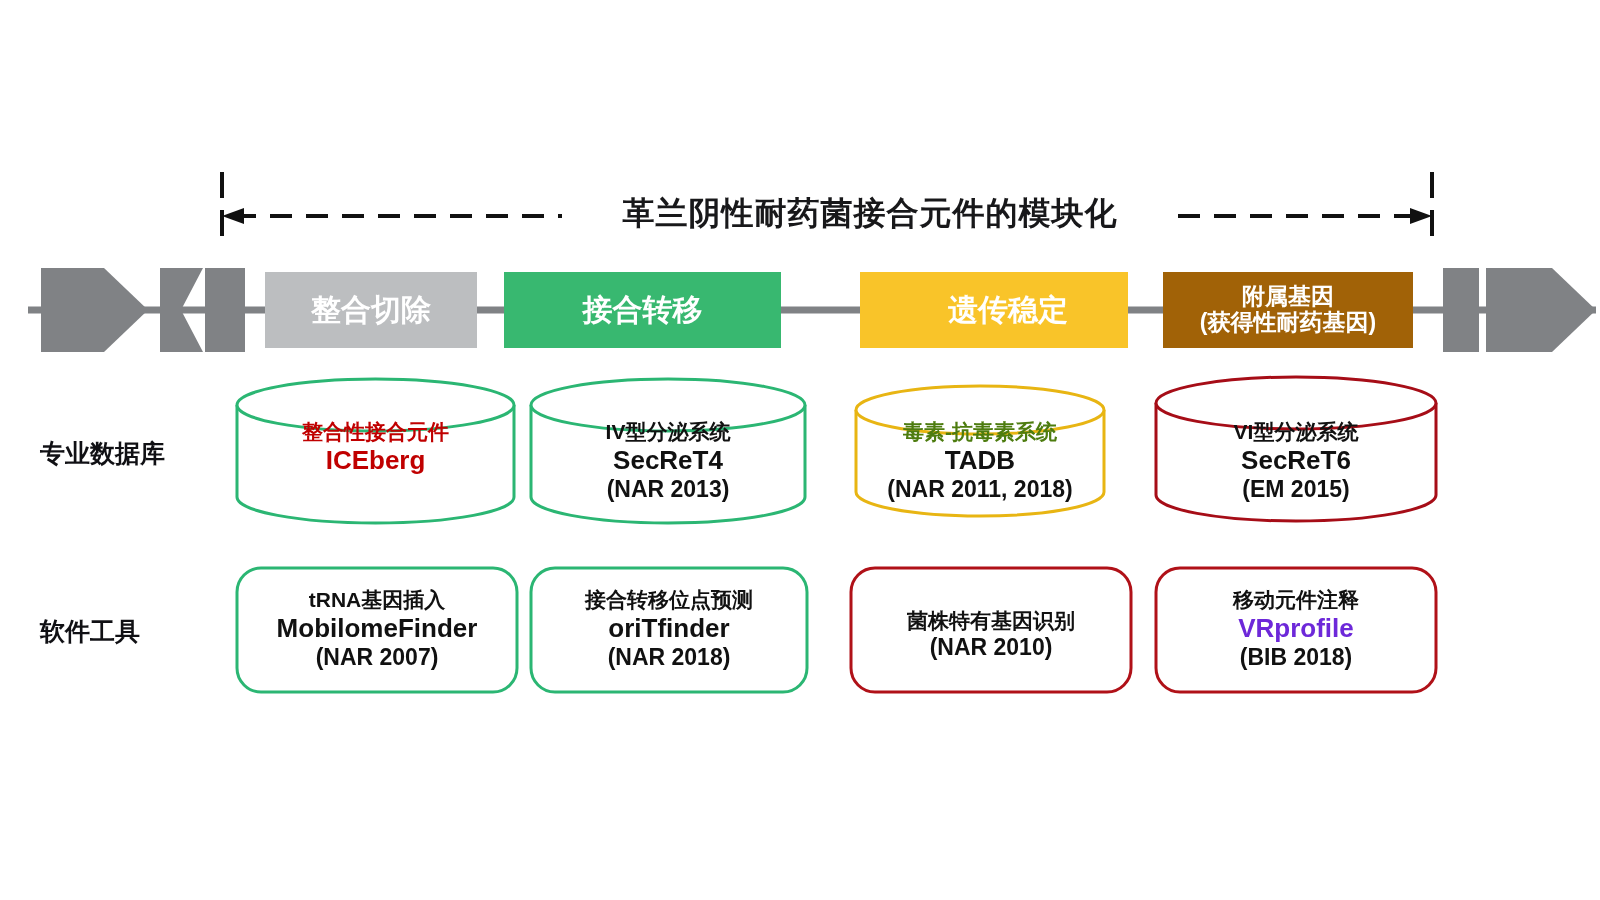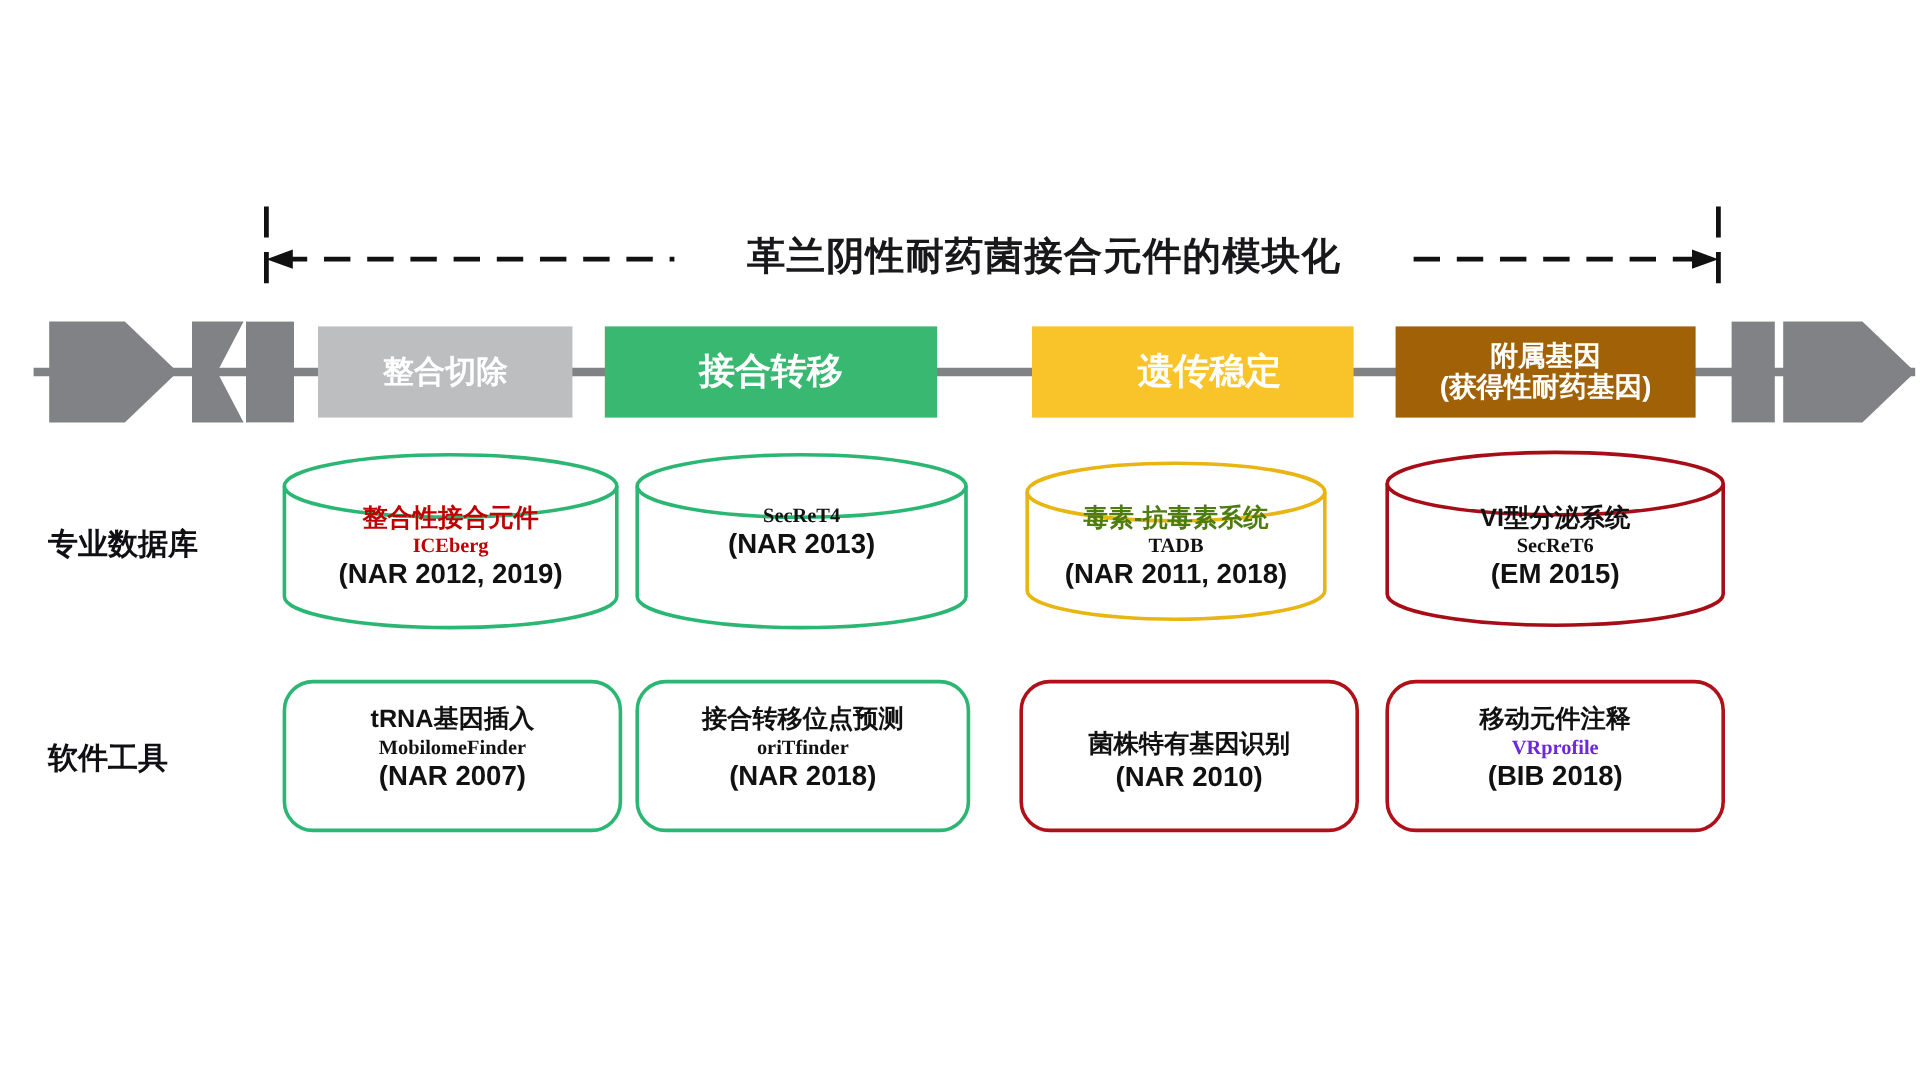--- a/index.html
+++ b/index.html
@@ -45,21 +45,21 @@
 
   
   .card-text{
     position:absolute;
     text-align:center;
     z-index:6;
     pointer-events:none;
   }
   .ln{display:block;white-space:nowrap;font-weight:bold;line-height:1.19;}
   .ln.cn{font-size:21px;}
-  .ln.name{font-size:17px;font-family:Liberation Serif, serif;}
+  .ln.name{font-size:26px;}
   .ln.ref{font-size:23px;}
   .ln.small{font-size:19px;}
 
   svg{position:absolute;left:0;top:0;width:1600px;height:900px;overflow:visible;}
 </style>
 </head>
 <body>
 
 <div id="stage">
 
@@ -116,21 +116,21 @@
       <rect x="851" y="568" width="280" height="124" rx="24" ry="24" fill="#ffffff" stroke="#b01118" stroke-width="3"></rect>
       <rect x="1156" y="568" width="280" height="124" rx="24" ry="24" fill="#ffffff" stroke="#b01118" stroke-width="3"></rect>
     </g>
   </svg>
 
   <div class="title">革兰阴性耐药菌接合元件的模块化</div>
 
   <div id="modules-layer">
       <div class="module" style="left: 265px; width: 212px; background: rgb(188, 190, 192);">
         <div>
-          <span class="mod-label" style="font-size: 26px;">整合切除</span>
+          <span class="mod-label" style="font-size: 30px;">整合切除</span>
         </div>
       </div>
       <div class="module" style="left: 504px; width: 277px; background: rgb(56, 184, 112);">
         <div>
           <span class="mod-label" style="font-size: 30px;">接合转移</span>
         </div>
       </div>
       <div class="module" style="left: 860px; width: 240px; background: rgb(249, 196, 41); padding-left: 28px;">
         <div>
           <span class="mod-label" style="font-size: 30px;">遗传稳定</span>
@@ -144,23 +144,23 @@
       </div>
     </div>
 
   <div class="rowlabel" style="top:437px;">专业数据库</div>
   <div class="rowlabel" style="top:615px;">软件工具</div>
 
   <div id="db-text-layer">
       <div class="card-text" style="left: 219px; width: 313px; top: 420px;">
         <span class="ln cn" style="color: rgb(192, 0, 0);">整合性接合元件</span>
         <span class="ln name" style="color: rgb(192, 0, 0);">ICEberg</span>
-        <span class="ln ref" style="color: rgb(17, 17, 17);">(NAR 2012, 2019)</span>
       </div>
       <div class="card-text" style="left: 513px; width: 310px; top: 420px;">
+        <span class="ln cn" style="color: rgb(17, 17, 17);">IV型分泌系统</span>
         <span class="ln name" style="color: rgb(17, 17, 17);">SecReT4</span>
         <span class="ln ref" style="color: rgb(17, 17, 17);">(NAR 2013)</span>
       </div>
       <div class="card-text" style="left: 838px; width: 284px; top: 420px;">
         <span class="ln cn" style="color: #4d7c0f;">毒素-抗毒素系统</span>
         <span class="ln name" style="color: rgb(17, 17, 17);">TADB</span>
         <span class="ln ref" style="color: rgb(17, 17, 17);">(NAR 2011, 2018)</span>
       </div>
       <div class="card-text" style="left: 1138px; width: 316px; top: 420px;">
         <span class="ln cn" style="color: rgb(17, 17, 17);">VI型分泌系统</span>

